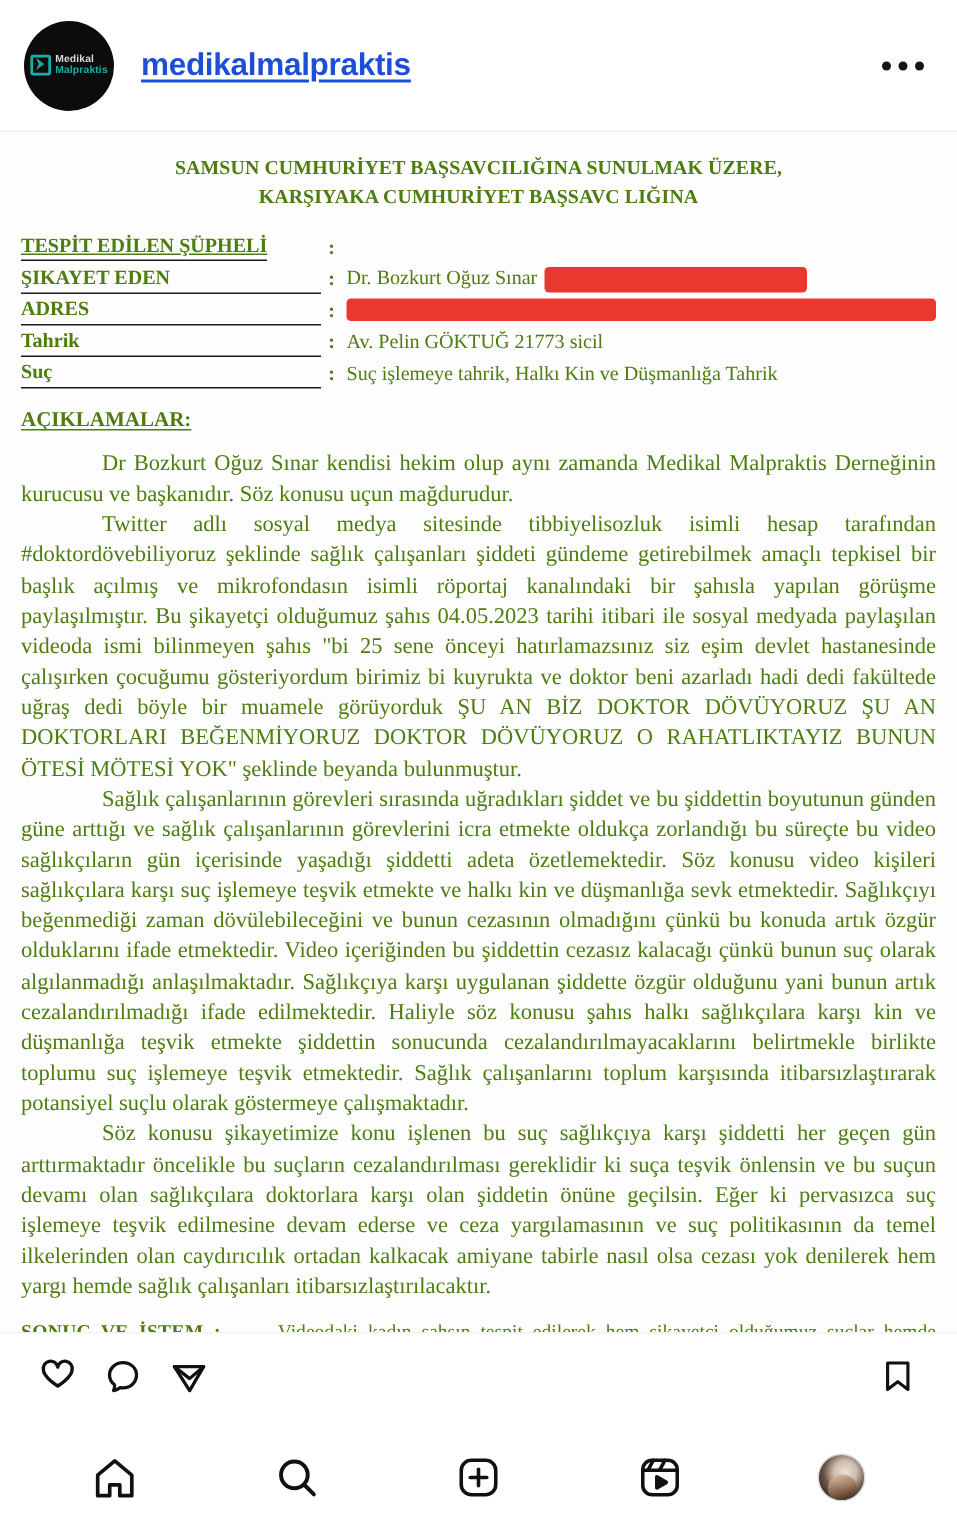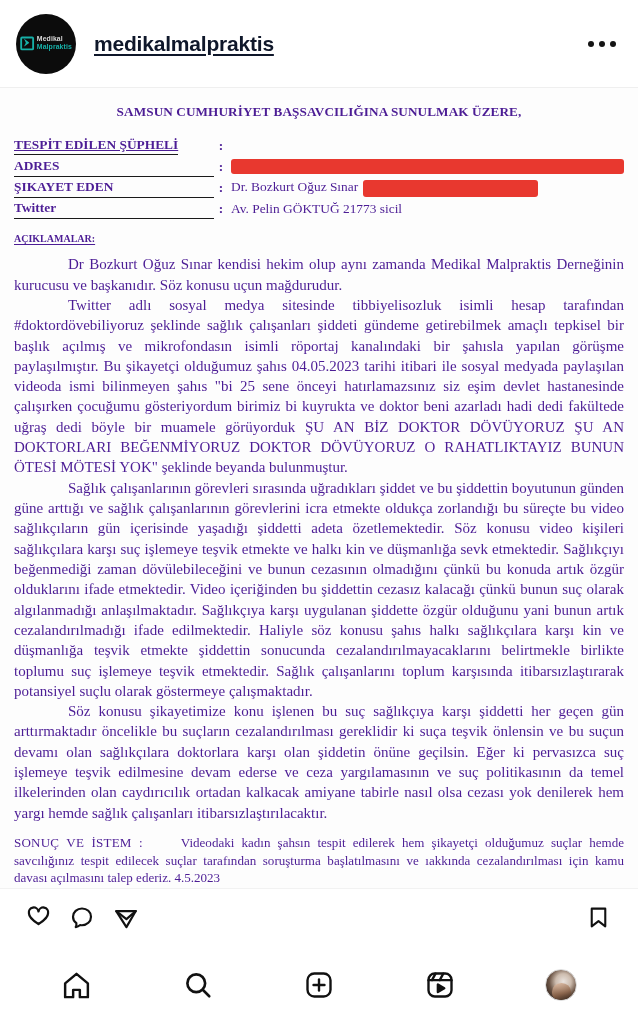--- a/index.html
+++ b/index.html
@@ -38,38 +38,38 @@
     content:""; position:absolute; left:4px; top:2.5px;
     width:6px; height:9px; background:#17b0a8;
     clip-path:polygon(0 0,100% 50%,0 100%,35% 50%);
   }
   .logo-text { display:flex; flex-direction:column; line-height:1.08; }
   .logo-text span { color:#d8d8d8; font-size:7.5px; letter-spacing:.1px; font-weight:600; }
   .logo-text span.accent { color:#17b0a8; }
 
   .username {
     margin-left:18px;
-    font-size:21px; font-weight:bold; color:#0f172a;
+    font-size:21px; font-weight:bold; color:#1d4ed8;
     text-decoration:underline; text-underline-offset:3px;
     text-decoration-thickness:2px;
     letter-spacing:-.2px;
   }
   .more-btn {
     margin-left:auto; display:flex; gap:5px; align-items:center;
     padding:10px 6px; cursor:pointer;
   }
   .more-btn i { width:6px; height:6px; border-radius:50%; background:#141414; display:block; }
 
   
   .doc {
     flex:1 1 auto; position:relative;
     background:#fdfdfd;
     padding:10px 14px 0 14px;
     font-family:"Liberation Serif", serif;
-    color:#4c1d95;
+    color:#4d7c0f;
     overflow:hidden;
   }
   .doc-title {
     text-align:center; font-weight:bold; font-size:13.2px;
     letter-spacing:.1px; line-height:1.45;
     margin:4px 0 14px 0;
   }
   .doc-title .l2 { display:block; }
 
   
@@ -88,36 +88,36 @@
 
   .redact {
     display:inline-block; vertical-align:middle;
     height:17px; border-radius:3px;
     background:#e8382f;
     margin-left:5px;
   }
   .redact.wide { display:block; width:100%; height:15px; margin:1px 0 2px 0; }
 
   .section-head {
-    font-weight:bold; font-size:10px;
+    font-weight:bold; font-size:14px;
     text-decoration:underline; text-underline-offset:2px;
     margin:2px 0 10px 0;
   }
   .para {
     font-size:15px; line-height:1.355;
     text-align:justify; text-justify:inter-word;
     text-indent:54px;
     margin-bottom:0;
     hyphens:none;
   }
   .conclusion {
     font-size:13.05px; line-height:1.355; text-align:justify;
     margin-top:11px;
   }
-  .conclusion b { font-weight:normal; letter-spacing:.2px; }
+  .conclusion b { font-weight:bold; letter-spacing:.2px; }
   .conclusion .gap { display:inline-block; width:38px; }
   .signature {
     text-align:right; font-size:13.4px;
     margin-top:22px; padding-right:86px;
   }
 
   
   .actions {
     flex:0 0 58px; height:58px;
     display:flex; align-items:center;
@@ -170,47 +170,53 @@
       <i></i>
         <i></i>
         <i></i>
     </div>
   </div>
 
   <div class="doc">
 
     <div class="doc-title">
       <span class="l1">SAMSUN CUMHURİYET BAŞSAVCILIĞINA SUNULMAK ÜZERE,</span>
+      <span class="l2">KARŞIYAKA CUMHURİYET BAŞSAVC LIĞINA</span>
     </div>
 
     <table class="party-table">
       <tbody>
           <tr class="first">
         <td class="lbl"><u>TESPİT EDİLEN ŞÜPHELİ</u></td>
         <td class="colon">:</td>
         <td class="val"></td>
       </tr>
       <tr>
+        <td class="lbl">ŞIKAYET EDEN</td>
+        <td class="colon">:</td>
+        <td class="val">
+          <span>Dr. Bozkurt Oğuz Sınar</span><span class="redact" style="width:175px"></span>
+        </td>
+      </tr>
+      <tr>
         <td class="lbl">ADRES</td>
         <td class="colon">:</td>
         <td class="val">
           <span class="redact wide"></span>
         </td>
       </tr>
       <tr>
-        <td class="lbl">ŞIKAYET EDEN</td>
-        <td class="colon">:</td>
-        <td class="val">
-          <span>Dr. Bozkurt Oğuz Sınar</span><span class="redact" style="width:175px"></span>
-        </td>
-      </tr>
-      <tr>
-        <td class="lbl">Twitter</td>
+        <td class="lbl">Tahrik</td>
         <td class="colon">:</td>
         <td class="val">Av. Pelin GÖKTUĞ 21773 sicil</td>
+      </tr>
+      <tr>
+        <td class="lbl">Suç</td>
+        <td class="colon">:</td>
+        <td class="val">Suç işlemeye tahrik, Halkı Kin ve Düşmanlığa Tahrik</td>
       </tr>
     </tbody>
       </table>
 
     <div class="section-head">AÇIKLAMALAR:</div>
 
     <p class="para">Dr Bozkurt Oğuz Sınar kendisi hekim olup aynı zamanda Medikal Malpraktis Derneğinin kurucusu ve başkanıdır. Söz konusu uçun mağdurudur.</p>
     <p class="para">Twitter adlı sosyal medya sitesinde tibbiyelisozluk isimli hesap tarafından #doktordövebiliyoruz şeklinde sağlık çalışanları şiddeti gündeme getirebilmek amaçlı tepkisel bir başlık açılmış ve mikrofondasın isimli röportaj kanalındaki bir şahısla yapılan görüşme paylaşılmıştır. Bu şikayetçi olduğumuz şahıs  04.05.2023 tarihi itibari ile sosyal medyada paylaşılan videoda ismi bilinmeyen şahıs "bi 25 sene önceyi hatırlamazsınız siz eşim devlet hastanesinde çalışırken çocuğumu gösteriyordum birimiz bi kuyrukta ve doktor beni azarladı hadi dedi fakültede uğraş dedi böyle bir muamele görüyorduk ŞU AN BİZ DOKTOR DÖVÜYORUZ ŞU AN DOKTORLARI BEĞENMİYORUZ DOKTOR DÖVÜYORUZ O RAHATLIKTAYIZ BUNUN ÖTESİ MÖTESİ YOK" şeklinde beyanda bulunmuştur.</p>
     <p class="para">Sağlık çalışanlarının görevleri sırasında uğradıkları şiddet ve bu şiddettin boyutunun günden güne arttığı ve sağlık çalışanlarının görevlerini icra etmekte oldukça zorlandığı bu süreçte bu video sağlıkçıların  gün içerisinde yaşadığı şiddetti adeta özetlemektedir. Söz konusu video kişileri sağlıkçılara karşı suç işlemeye teşvik etmekte ve halkı kin ve düşmanlığa sevk etmektedir.  Sağlıkçıyı beğenmediği zaman dövülebileceğini ve bunun cezasının olmadığını çünkü bu konuda artık özgür olduklarını ifade etmektedir. Video içeriğinden bu şiddettin cezasız kalacağı çünkü bunun suç olarak algılanmadığı anlaşılmaktadır. Sağlıkçıya karşı uygulanan şiddette özgür olduğunu yani bunun artık cezalandırılmadığı ifade edilmektedir. Haliyle söz konusu şahıs halkı sağlıkçılara karşı kin ve düşmanlığa teşvik etmekte şiddettin sonucunda cezalandırılmayacaklarını belirtmekle birlikte toplumu suç işlemeye teşvik etmektedir. Sağlık çalışanlarını toplum karşısında itibarsızlaştırarak potansiyel suçlu olarak göstermeye çalışmaktadır.</p>
     <p class="para">Söz konusu şikayetimize konu işlenen bu suç sağlıkçıya karşı şiddetti her geçen gün arttırmaktadır öncelikle bu suçların cezalandırılması gereklidir ki  suça teşvik önlensin ve bu suçun devamı olan sağlıkçılara doktorlara karşı olan şiddetin önüne geçilsin. Eğer ki pervasızca suç işlemeye teşvik edilmesine devam ederse ve ceza yargılamasının ve suç politikasının da temel ilkelerinden olan caydırıcılık ortadan kalkacak amiyane tabirle nasıl olsa cezası yok denilerek hem yargı hemde sağlık çalışanları itibarsızlaştırılacaktır.</p>

